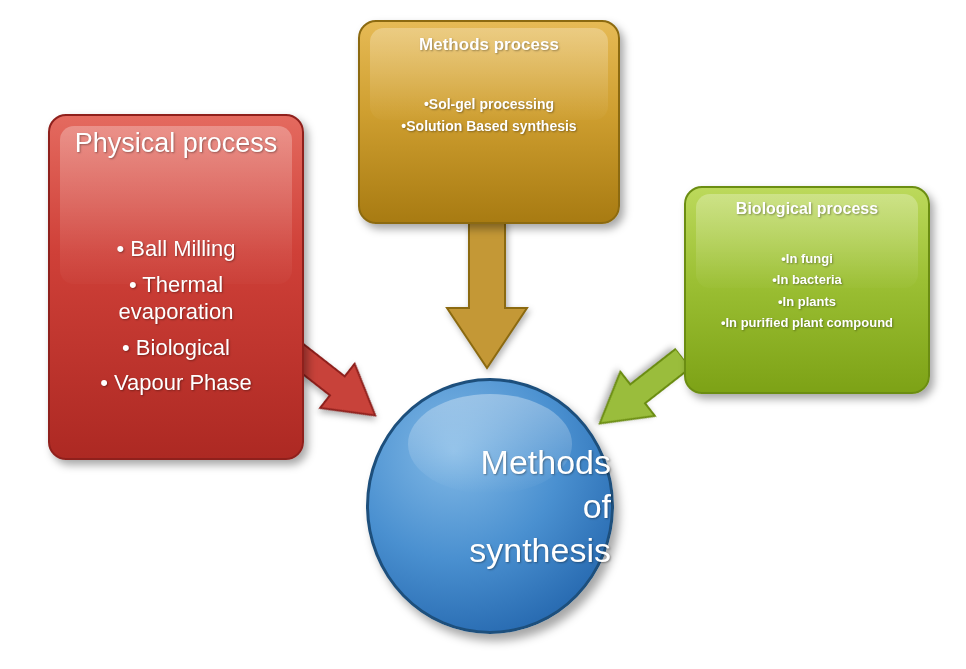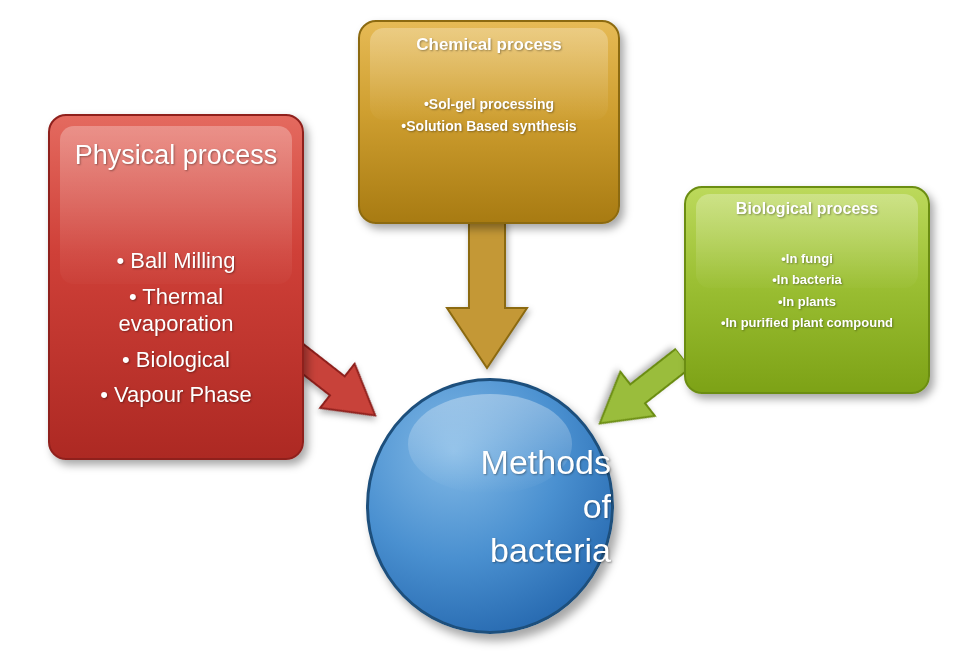--- a/index.html
+++ b/index.html
@@ -17,21 +17,21 @@
     border-radius:14px;pointer-events:none;
     background:linear-gradient(180deg,rgba(255,255,255,0.28),rgba(255,255,255,0.02));
   }
   .box-title{position:relative;text-shadow:1px 1px 2px rgba(0,0,0,0.35);}
   .box ul{list-style:none;padding:0;position:relative;text-shadow:1px 1px 2px rgba(0,0,0,0.35);}
   .physical{
     left:48px;top:114px;width:252px;height:342px;
     background:linear-gradient(180deg,#e46a5f 0%,#cf4038 40%,#ad2923 100%);
     border:2px solid #8f201c;
   }
-  .physical .box-title{margin-top:24px;font-size:27px;}
+  .physical .box-title{margin-top:12px;font-size:27px;}
   .physical ul{margin:76px 35px 0;font-size:22px;line-height:1.25;}
   .physical li{margin:8px 0;}
   .physical li::before{content:"• ";}
   .chemical{
     left:358px;top:20px;width:258px;height:200px;
     background:linear-gradient(180deg,#e6ba55 0%,#cf9f30 45%,#a87b12 100%);
     border:2px solid #8c6a10;
   }
   .chemical .box-title{margin-top:13px;font-size:17px;font-weight:bold;}
   .chemical ul{margin:38px 14px 0;font-size:14px;font-weight:bold;line-height:1.6;}
@@ -85,36 +85,36 @@
     <div class="box-title">Physical process</div>
     <ul>
       <li>Ball Milling</li>
       <li>Thermal evaporation</li>
       <li>Biological</li>
       <li>Vapour Phase</li>
     </ul>
   </div>
 
   <div class="box chemical">
-    <div class="box-title">Chemical process</div>
+    <div class="box-title">Methods process</div>
     <ul>
       <li>Sol-gel processing</li>
       <li>Solution Based synthesis</li>
     </ul>
   </div>
 
   <div class="box biological">
     <div class="box-title">Biological process</div>
     <ul>
       <li>In fungi</li>
       <li>In bacteria</li>
       <li>In plants</li>
       <li>In purified plant compound</li>
     </ul>
   </div>
 
   <div class="circle">
     <div>Methods</div>
     <div>of</div>
-    <div>bacteria</div>
+    <div>synthesis</div>
   </div>
 
 </div>
 
 </body></html>

